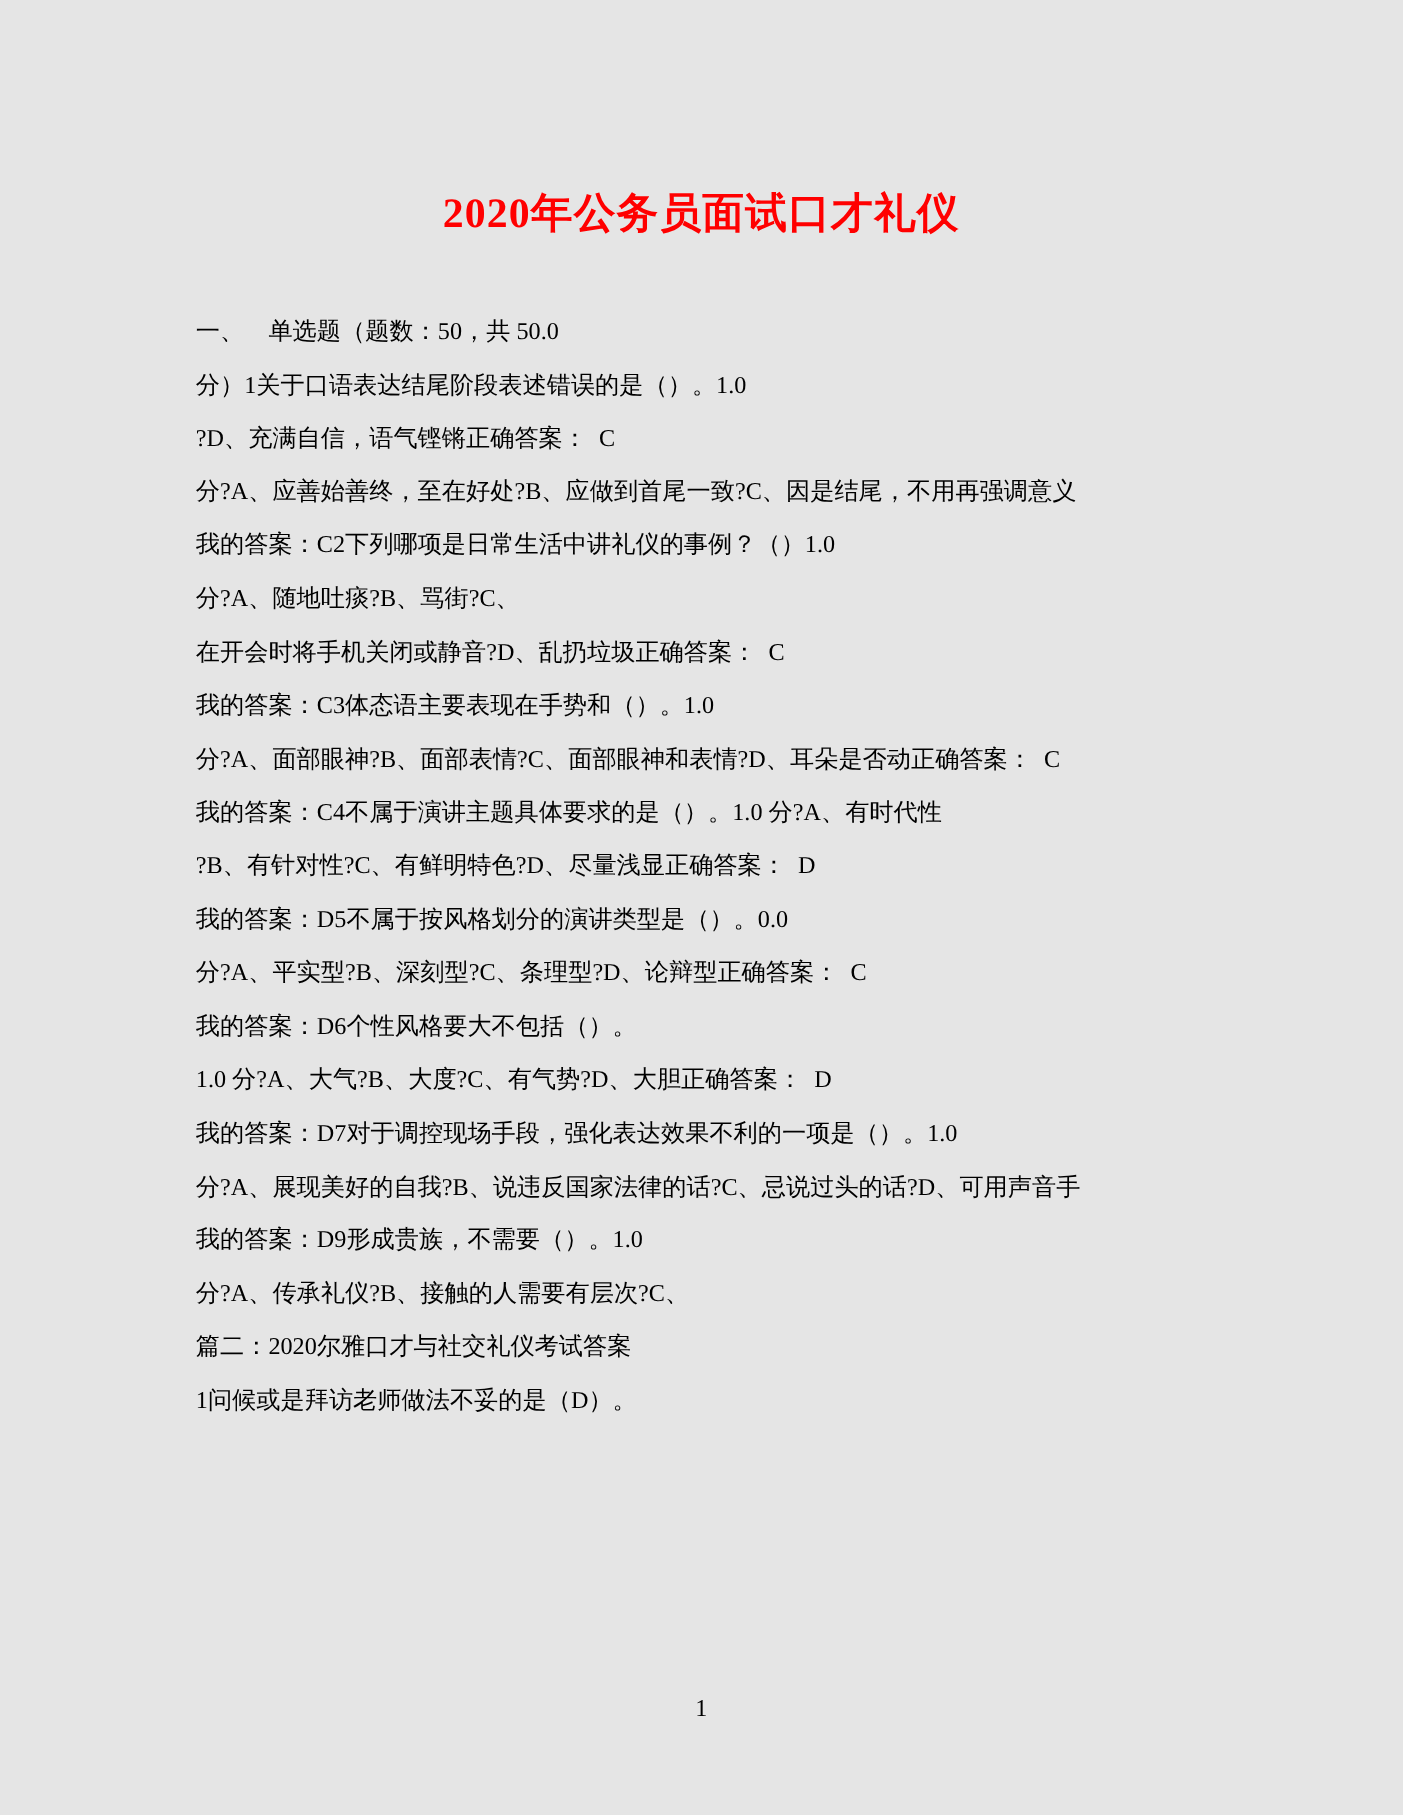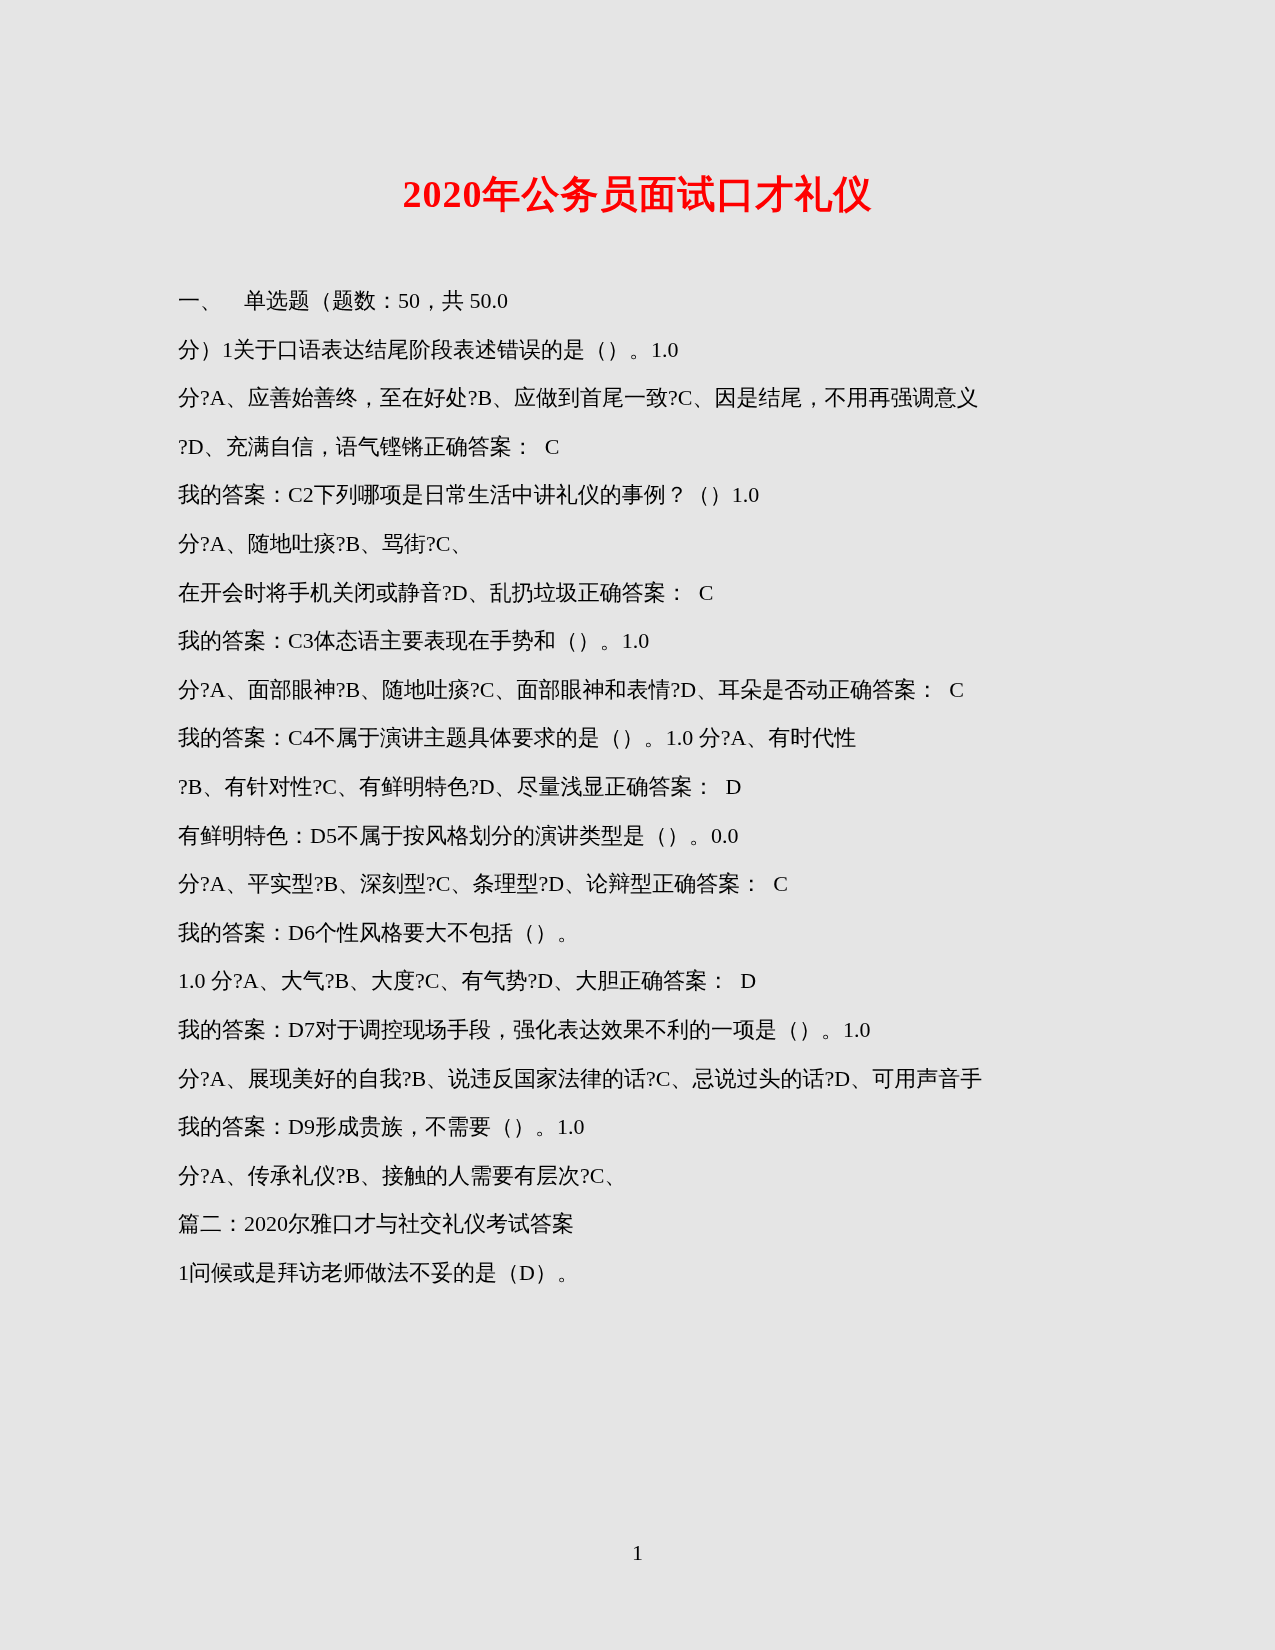--- a/index.html
+++ b/index.html
@@ -53,30 +53,30 @@
 </style>
 </head>
 <body>
 
 <div class="page" style="color: rgb(0, 0, 0);">
   <div class="doc-title" style="color: rgb(255, 0, 0);">2020年公务员面试口才礼仪</div>
 
   <div class="doc-body">
       <div class="doc-line">一、　单选题（题数：50，共 50.0</div>
       <div class="doc-line">分）1关于口语表达结尾阶段表述错误的是（）。1.0</div>
+      <div class="doc-line">?D、充满自信，语气铿锵正确答案：  C</div>
       <div class="doc-line">分?A、应善始善终，至在好处?B、应做到首尾一致?C、因是结尾，不用再强调意义</div>
-      <div class="doc-line">?D、充满自信，语气铿锵正确答案：  C</div>
       <div class="doc-line">我的答案：C2下列哪项是日常生活中讲礼仪的事例？（）1.0</div>
       <div class="doc-line">分?A、随地吐痰?B、骂街?C、</div>
       <div class="doc-line">在开会时将手机关闭或静音?D、乱扔垃圾正确答案：  C</div>
       <div class="doc-line">我的答案：C3体态语主要表现在手势和（）。1.0</div>
-      <div class="doc-line">分?A、面部眼神?B、随地吐痰?C、面部眼神和表情?D、耳朵是否动正确答案：  C</div>
+      <div class="doc-line">分?A、面部眼神?B、面部表情?C、面部眼神和表情?D、耳朵是否动正确答案：  C</div>
       <div class="doc-line">我的答案：C4不属于演讲主题具体要求的是（）。1.0 分?A、有时代性</div>
       <div class="doc-line">?B、有针对性?C、有鲜明特色?D、尽量浅显正确答案：  D</div>
-      <div class="doc-line">有鲜明特色：D5不属于按风格划分的演讲类型是（）。0.0</div>
+      <div class="doc-line">我的答案：D5不属于按风格划分的演讲类型是（）。0.0</div>
       <div class="doc-line">分?A、平实型?B、深刻型?C、条理型?D、论辩型正确答案：  C</div>
       <div class="doc-line">我的答案：D6个性风格要大不包括（）。</div>
       <div class="doc-line">1.0 分?A、大气?B、大度?C、有气势?D、大胆正确答案：  D</div>
       <div class="doc-line">我的答案：D7对于调控现场手段，强化表达效果不利的一项是（）。1.0</div>
       <div class="doc-line">分?A、展现美好的自我?B、说违反国家法律的话?C、忌说过头的话?D、可用声音手</div>
       <div class="doc-line">我的答案：D9形成贵族，不需要（）。1.0</div>
       <div class="doc-line">分?A、传承礼仪?B、接触的人需要有层次?C、</div>
       <div class="doc-line">篇二：2020尔雅口才与社交礼仪考试答案</div>
       <div class="doc-line">1问候或是拜访老师做法不妥的是（D）。</div>
     </div>

